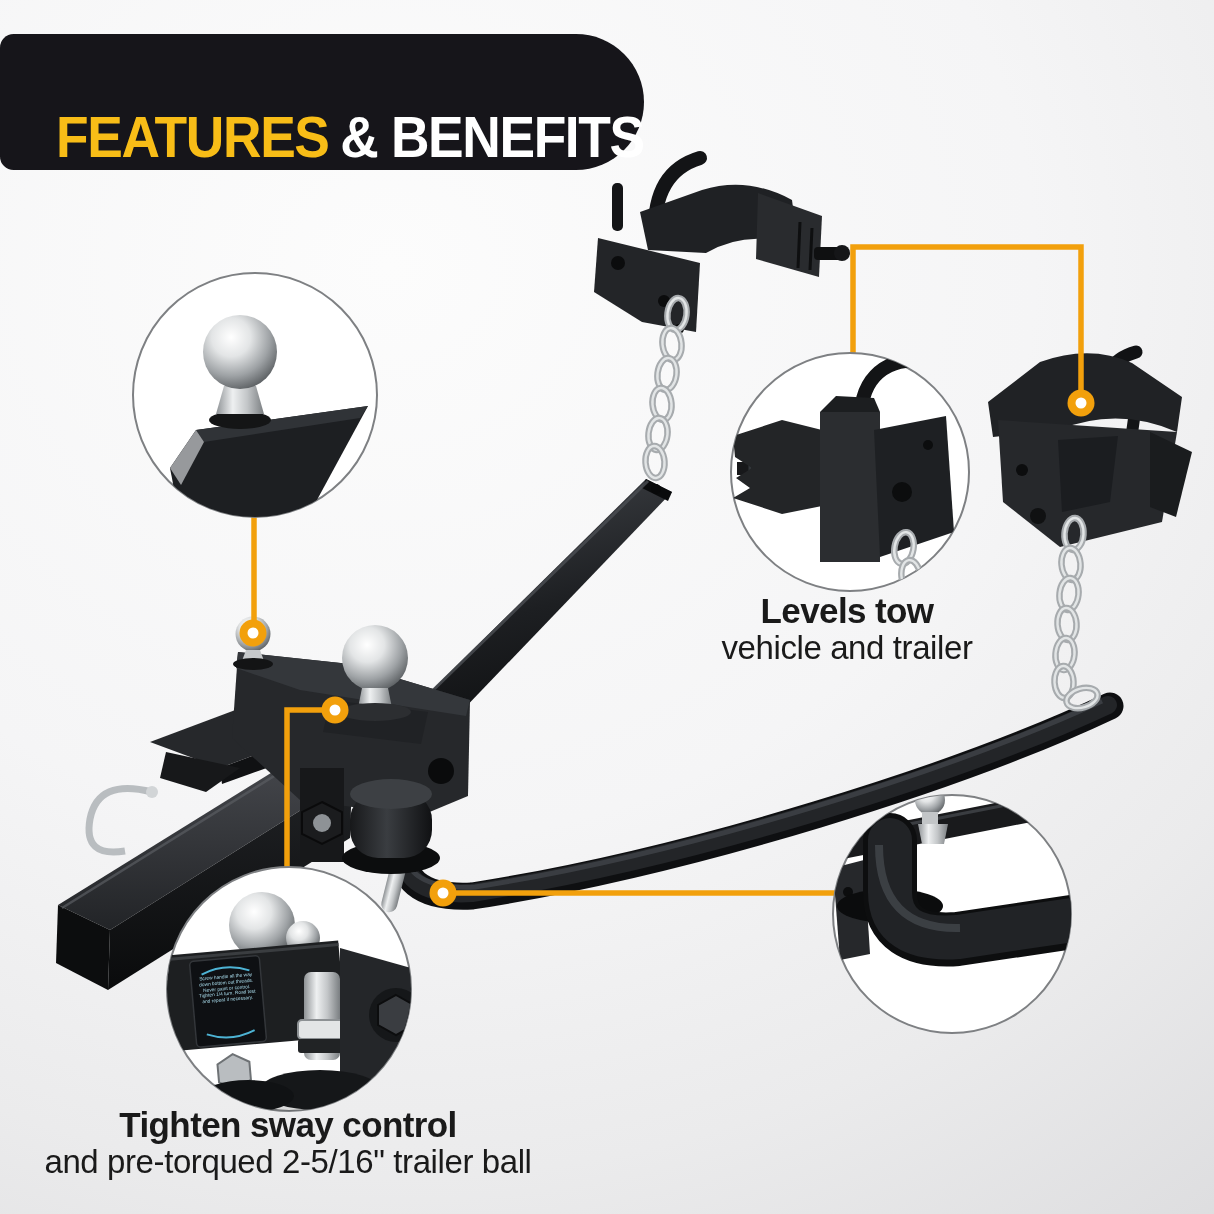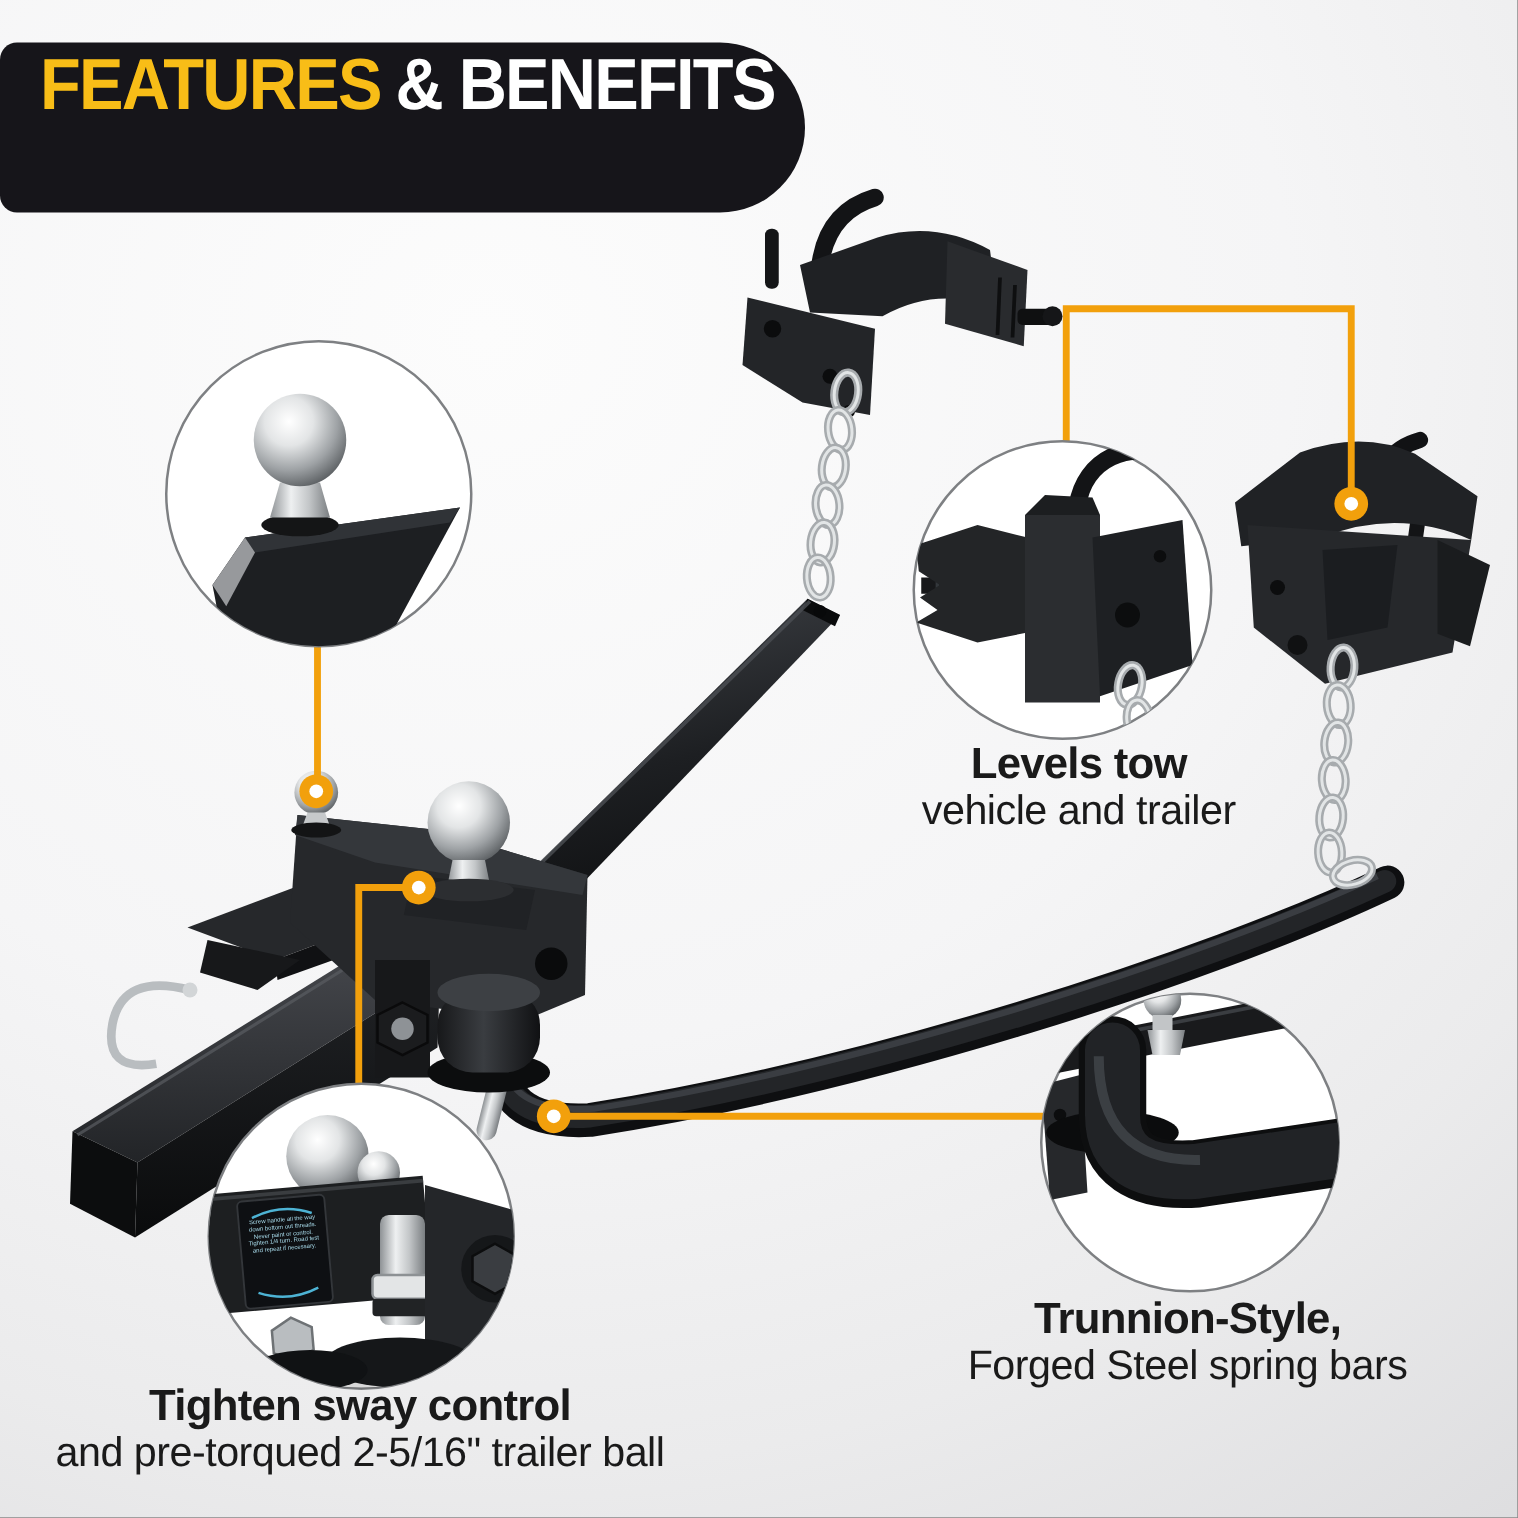--- a/index.html
+++ b/index.html
@@ -5,21 +5,21 @@
   html,body{margin:0;padding:0;background:#888;}
   #stage{
     position:relative;width:1214px;height:1214px;overflow:hidden;
     font-family:"Liberation Sans",sans-serif;
     background:radial-gradient(140% 125% at 32% 22%, #fcfcfc 0%, #f5f5f6 38%, #ebebec 60%, #dddddf 80%, #cfcfd1 100%);
   }
   #scene{position:absolute;left:0;top:0;width:1214px;height:1214px;z-index:0;}
   .banner{
     position:absolute;left:0;top:34px;width:644px;height:136px;z-index:2;
     background:#16151a;border-radius:14px 70px 70px 14px;
-    display:flex;align-items:flex-start;padding-left:32px;box-sizing:border-box;
+    display:flex;align-items:flex-end;padding-left:56px;box-sizing:border-box;
   }
   .banner h1{
     margin:0;font-size:58px;font-weight:700;letter-spacing:-1.5px;white-space:nowrap;
     transform:scaleX(0.92);transform-origin:left center;
   }
   .banner .hl{color:#f8bd17;}
   .banner .rest{color:#ffffff;margin-left:0.22em;}
   .callout{position:absolute;z-index:2;text-align:center;color:#1a1a1a;transform:translateX(-50%);white-space:nowrap;}
   .callout .b{font-weight:700;font-size:35px;line-height:38px;letter-spacing:-0.6px;}
   .callout .r{font-weight:400;font-size:33px;line-height:36px;letter-spacing:-0.4px;}
@@ -289,29 +289,25 @@
       <circle cx="1081" cy="403" r="13.5" fill="#F2A00C"></circle>
         <circle cx="1081" cy="403" r="5.5" fill="#ffffff"></circle>
     </g>
   </svg>
 
   <div class="banner">
     <h1><span class="hl">FEATURES</span><span class="rest">&amp; BENEFITS</span></h1>
   </div>
 
 
-  <div class="callout" style="left:847px;top:592px;margin-left:16px;">
+  <div class="callout" style="left:847px;top:592px;">
     <div class="b">Levels tow</div>
     <div class="r">vehicle and trailer</div>
   </div>
 
-  <div class="callout" style="left:950px;top:1036px;">
-    <div class="b">Trunnion-Style,</div>
-    <div class="r">Forged Steel spring bars</div>
-  </div>
 
   <div class="callout" style="left:288px;top:1106px;">
     <div class="b">Tighten sway control</div>
     <div class="r">and pre-torqued 2-5/16" trailer ball</div>
   </div>
 
   <div id="sticker-text">Screw handle all the way
 down bottom out threads.
 Never paint or control.
 Tighten 1/4 turn. Road test

